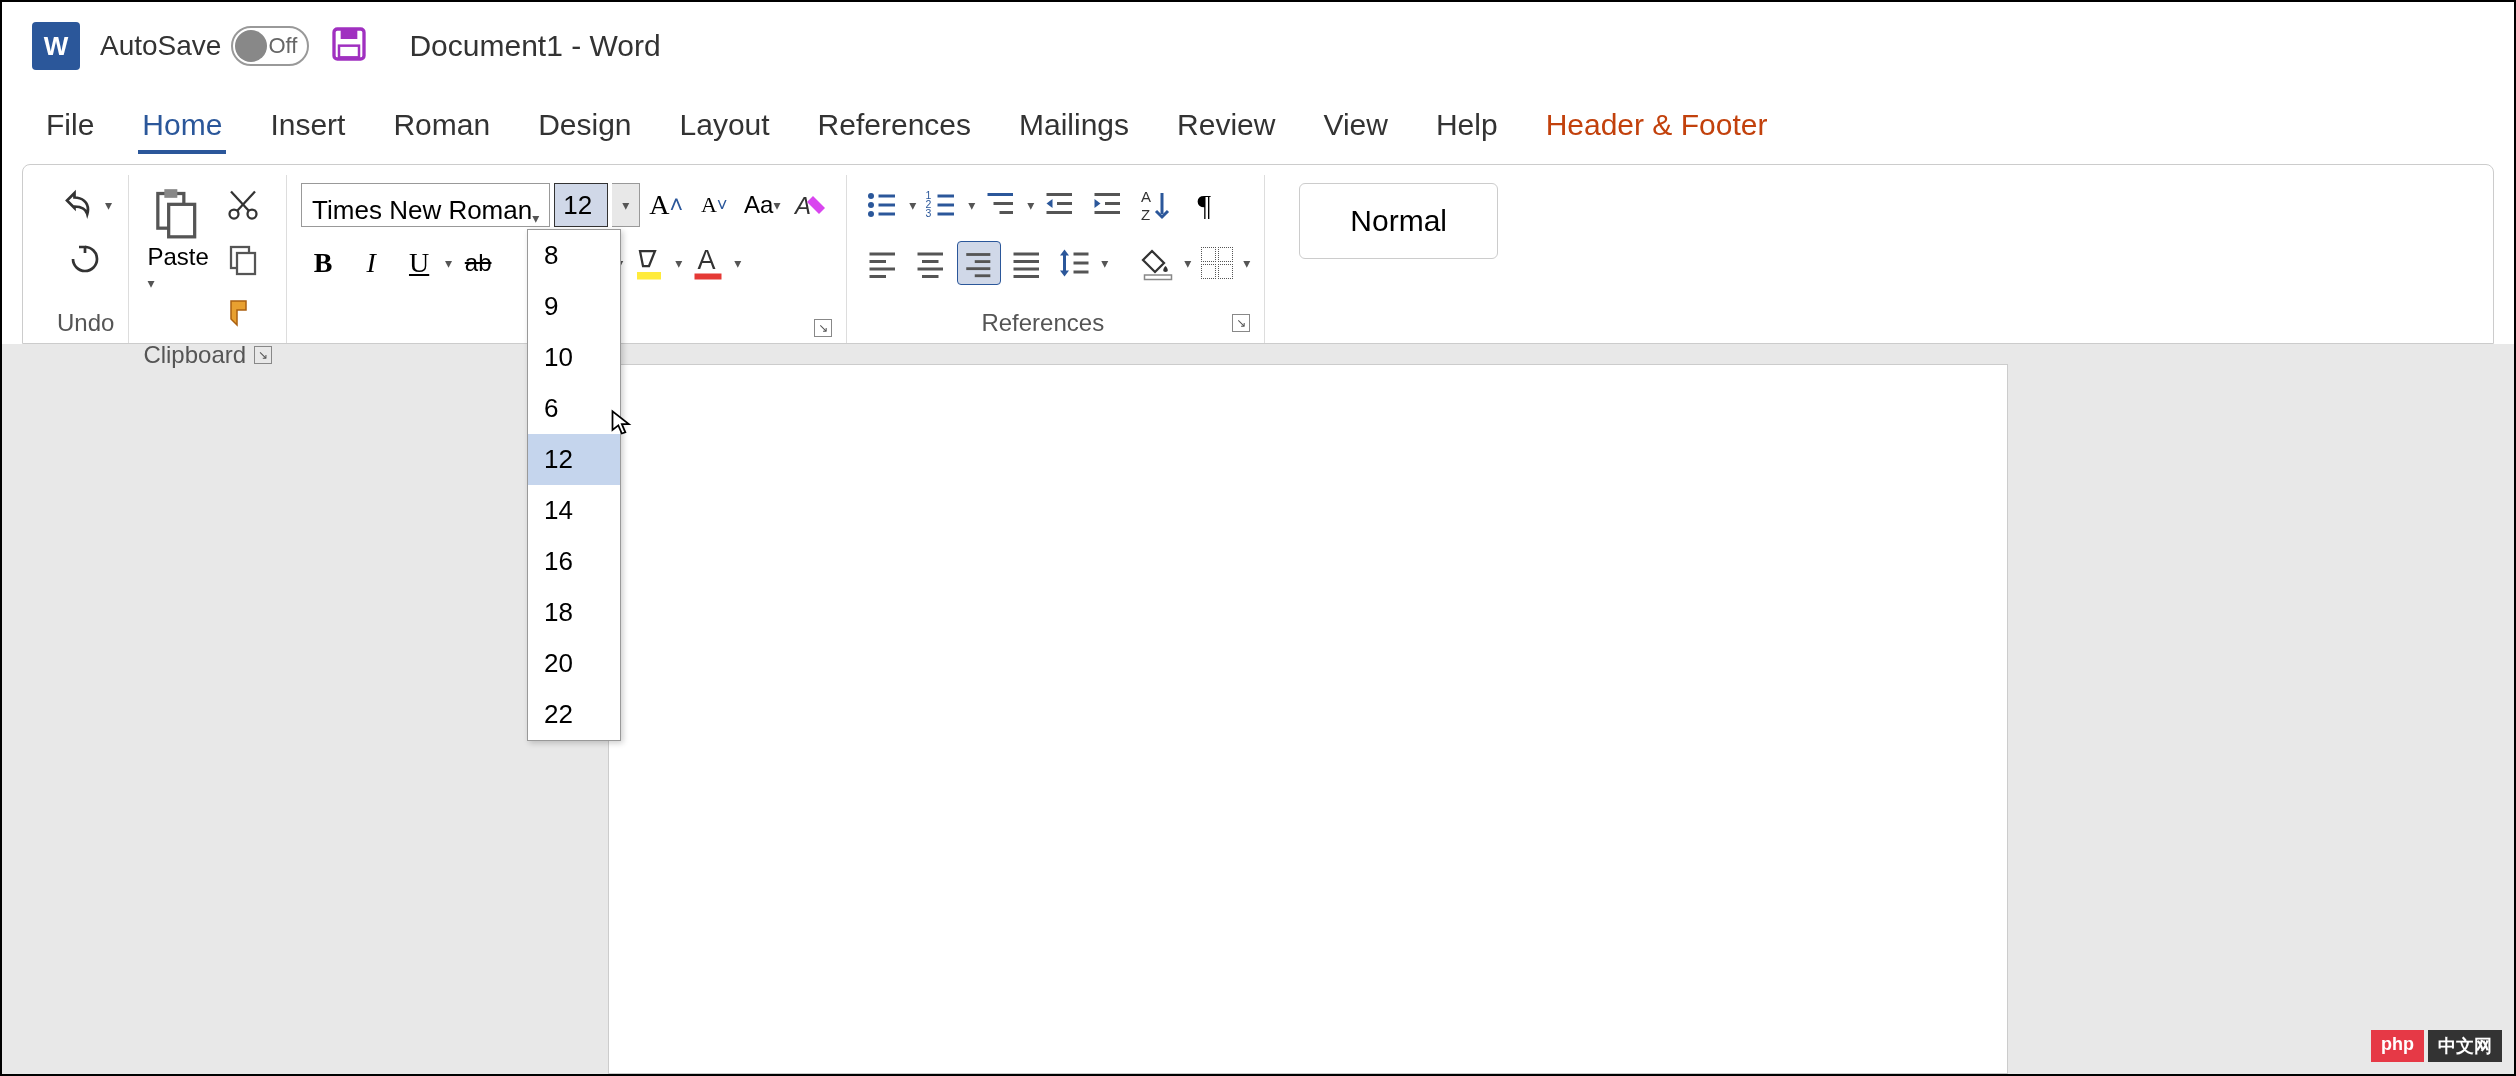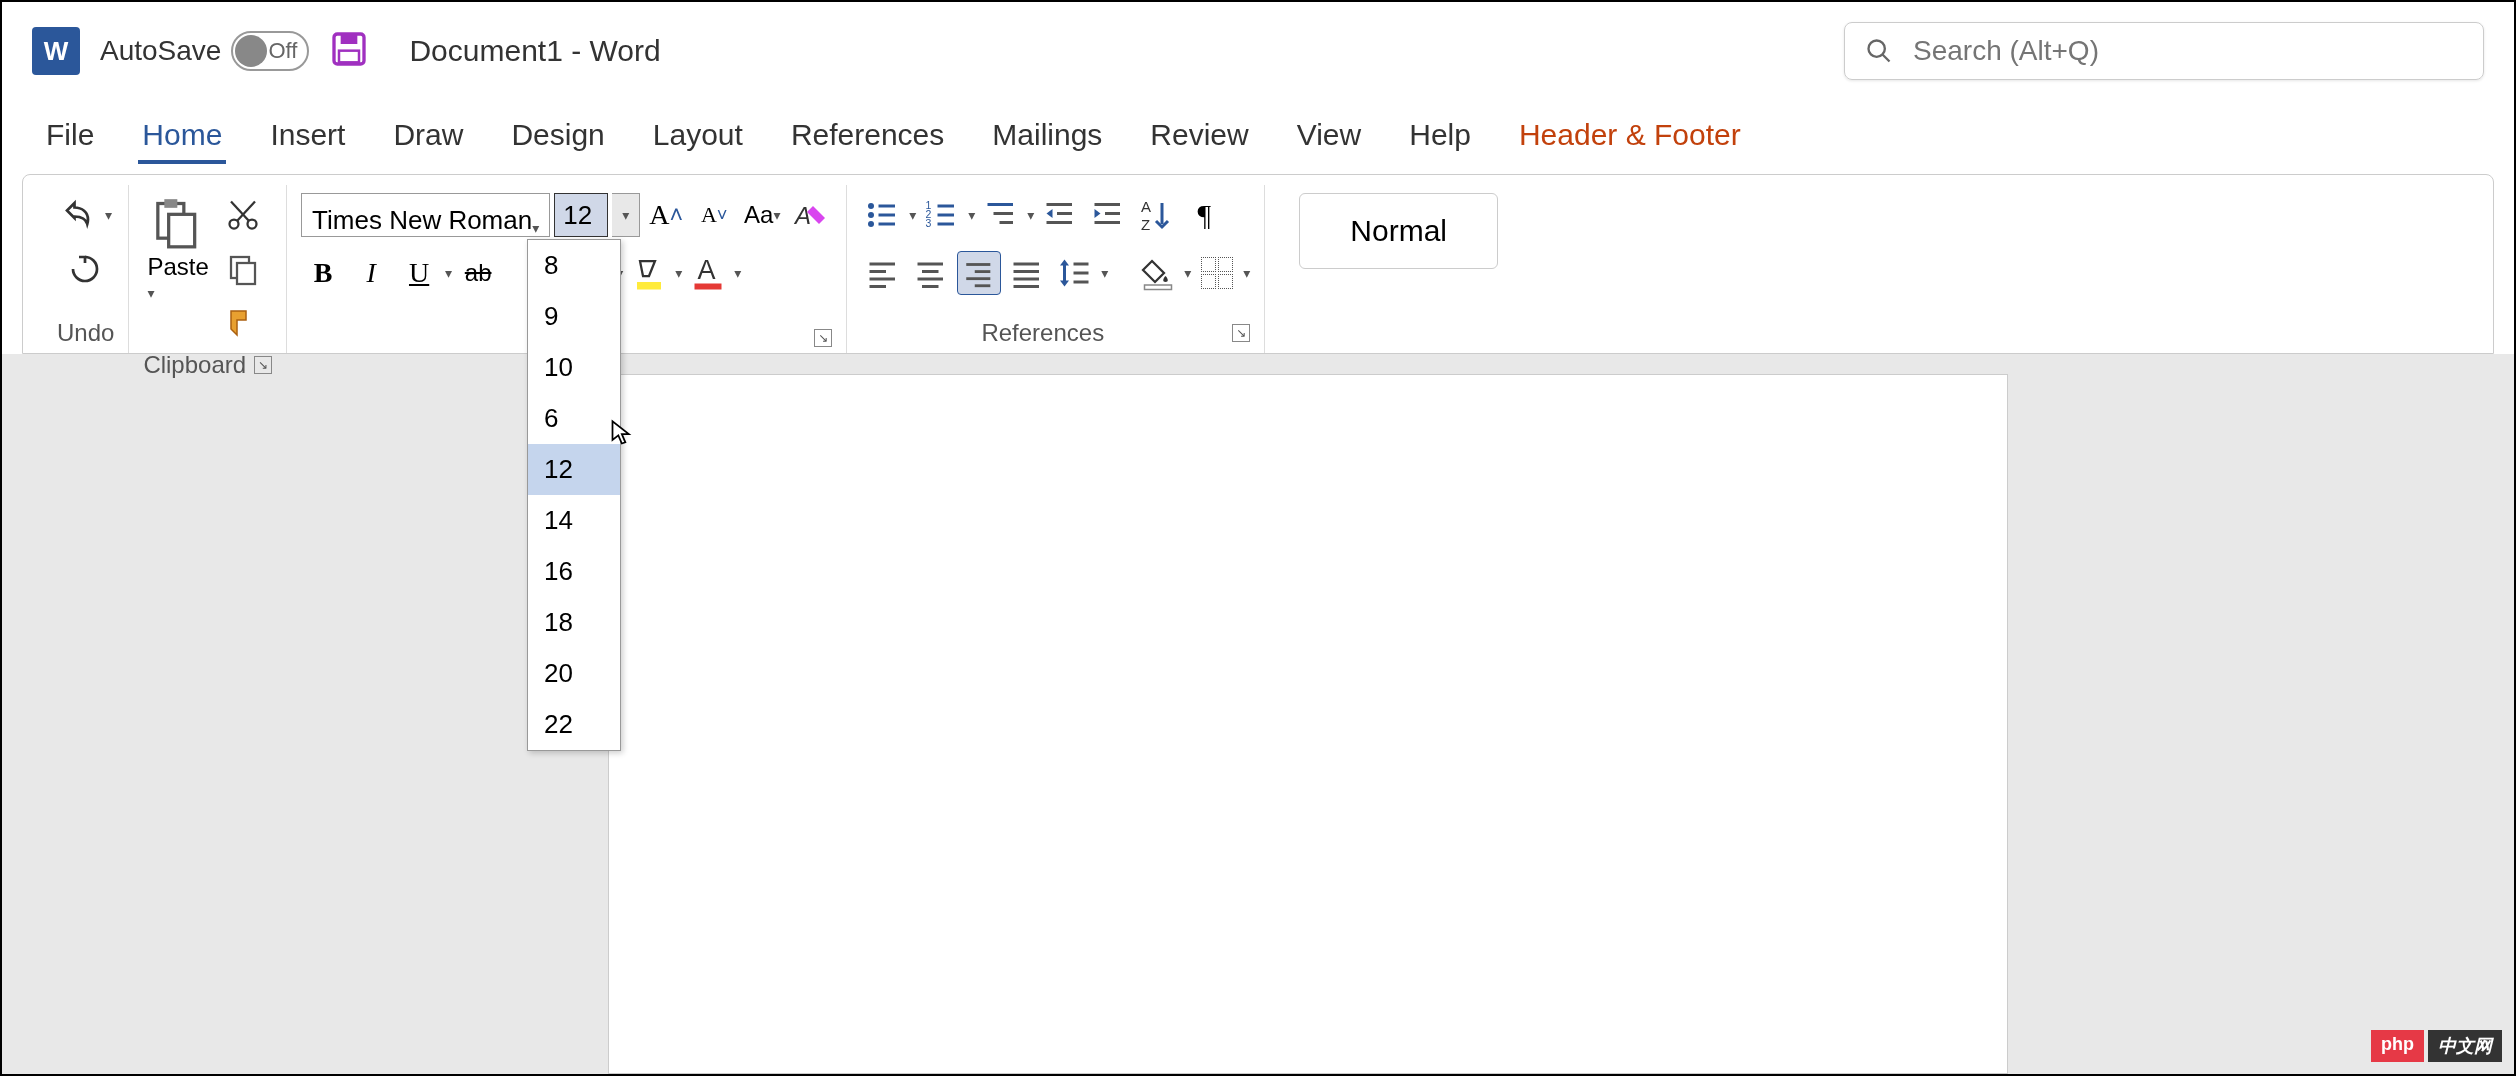--- a/index.html
+++ b/index.html
@@ -38,21 +38,21 @@
 .size-item.hover { background: #c5d5ed; }
 .cursor { position: absolute; top: 244px; left: 586px; z-index: 200; font-size: 28px; pointer-events: none; }
 .document-area { flex: 1; background: #e8e8e8; display: flex; justify-content: center; padding-top: 20px; }
 .page { width: 1400px; background: #fff; border: 1px solid #ccc; margin-left: 100px; }
 .icon-svg { width: 36px; height: 36px; }
 .icon-svg-lg { width: 52px; height: 52px; }
 .style-box { border: 1px solid #ccc; border-radius: 6px; padding: 20px 50px; font-size: 30px; margin-left: 20px; }
 .watermark { position: absolute; bottom: 14px; right: 14px; display: flex; gap: 4px; }
 .wm-badge { padding: 4px 10px; font-size: 18px; font-weight: bold; }
 .wm-php { background: #e63946; color: #fff; }
-.wm-cn { background: #333; color: #fff; font-style: italic; }
+.wm-cn { background: #333; color: #fff; }
 .borders-grid { width: 32px; height: 32px; display: grid; grid-template-columns: 1fr 1fr; grid-template-rows: 1fr 1fr; gap: 2px; }
 .borders-cell { border: 1px dotted #555; }
 .para-active { background: #d0d8e8; border: 1px solid #2b579a; border-radius: 4px; padding: 4px; }
 </style>
 </head>
 <body>
 
 <div class="app">
 
   <div class="titlebar">
@@ -65,34 +65,27 @@
       </div>
     </div>
     <div>
       <svg class="save-icon" viewBox="0 0 24 24">
         <rect x="3" y="3" width="18" height="18" rx="2" fill="none" stroke="#a030c0" stroke-width="2"></rect>
         <rect x="7" y="3" width="10" height="6" fill="#a030c0"></rect>
         <rect x="6" y="13" width="12" height="7" fill="none" stroke="#a030c0" stroke-width="1.5"></rect>
       </svg>
     </div>
     <div class="doc-title">Document1  -  Word</div>
-    <div class="search-box">
-      <svg class="search-icon-svg" viewBox="0 0 24 24">
-        <circle cx="10" cy="10" r="7" fill="none" stroke="#666" stroke-width="2"></circle>
-        <line x1="15" y1="15" x2="21" y2="21" stroke="#666" stroke-width="2"></line>
-      </svg>
-      <input class="search-input" placeholder="Search (Alt+Q)" style="">
-    </div>
   </div>
 
   <div class="tabs">
     <div class="tab">File</div>
     <div class="tab active">Home</div>
     <div class="tab">Insert</div>
-    <div class="tab">Draw</div>
+    <div class="tab">Roman</div>
     <div class="tab">Design</div>
     <div class="tab">Layout</div>
     <div class="tab">References</div>
     <div class="tab">Mailings</div>
     <div class="tab">Review</div>
     <div class="tab">View</div>
     <div class="tab">Help</div>
     <div class="tab context">Header &amp; Footer</div>
   </div>
 

